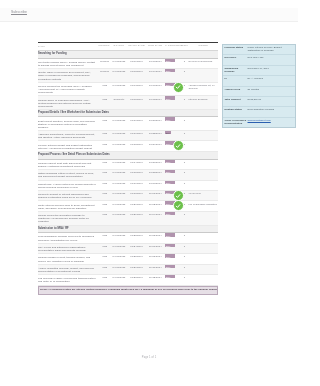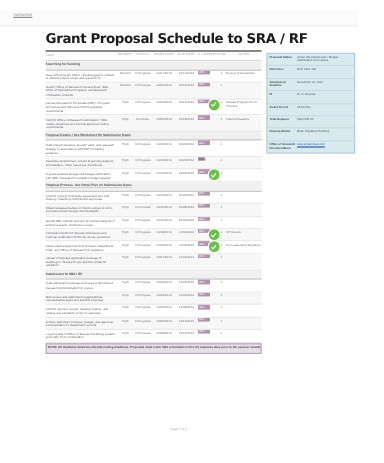--- a/index.html
+++ b/index.html
@@ -83,23 +83,20 @@
 </style>
 </head>
 <body>
 
 <div class="page">
 
   <div class="topstrip">
     <span class="toplink">Subscribe</span>
   </div>
 
-  <div class="titlewrap">
-    <div class="title">Grant Proposal Schedule to SRA / RF</div>
-  </div>
   <div class="title-rule"></div>
 
   <div class="table" id="tbl">
       <div class="row head">
         <div class="c-task">
           <div class="hdr">Task</div>
         </div>
         <div class="c-pr">
           <div class="hdr" style="text-align: center;">PRIORITY</div>
         </div>

